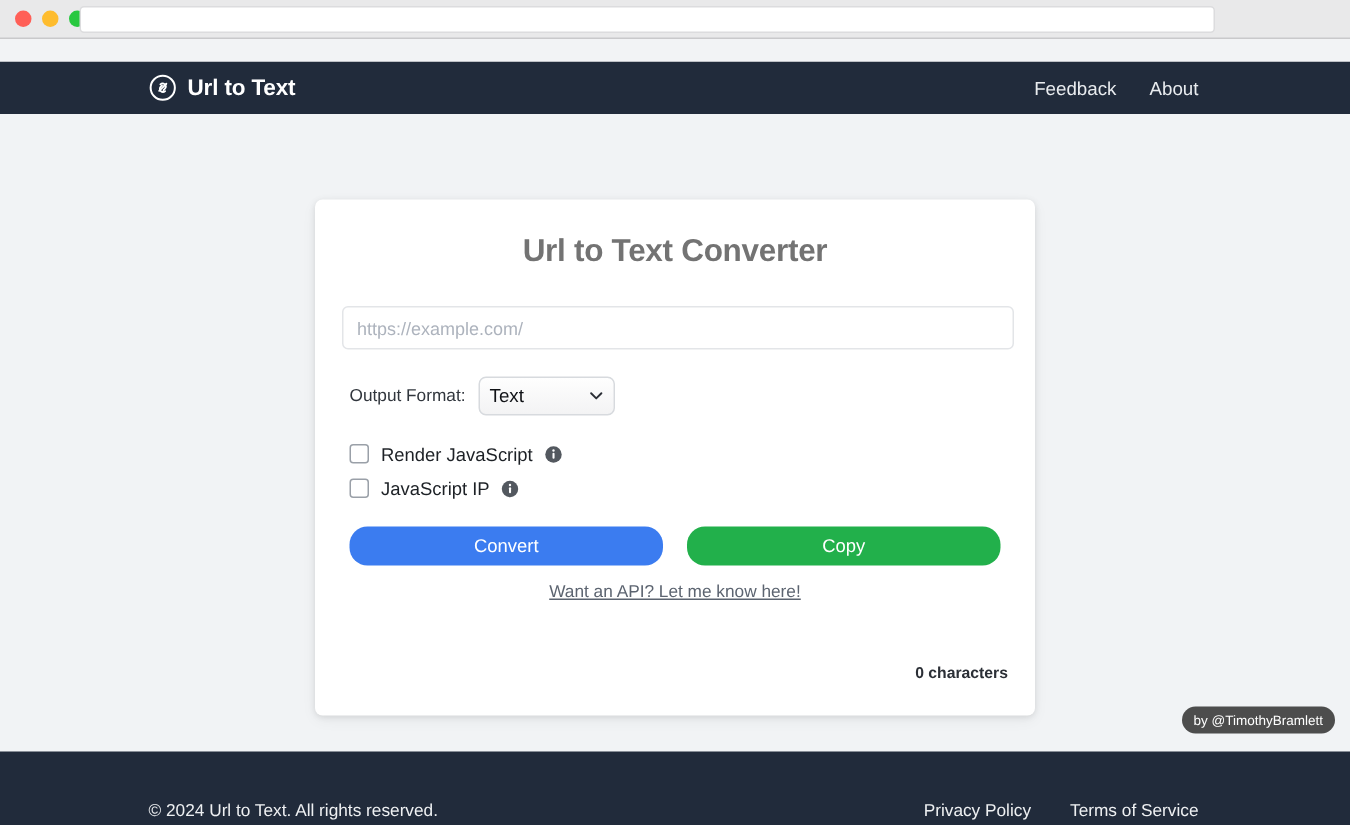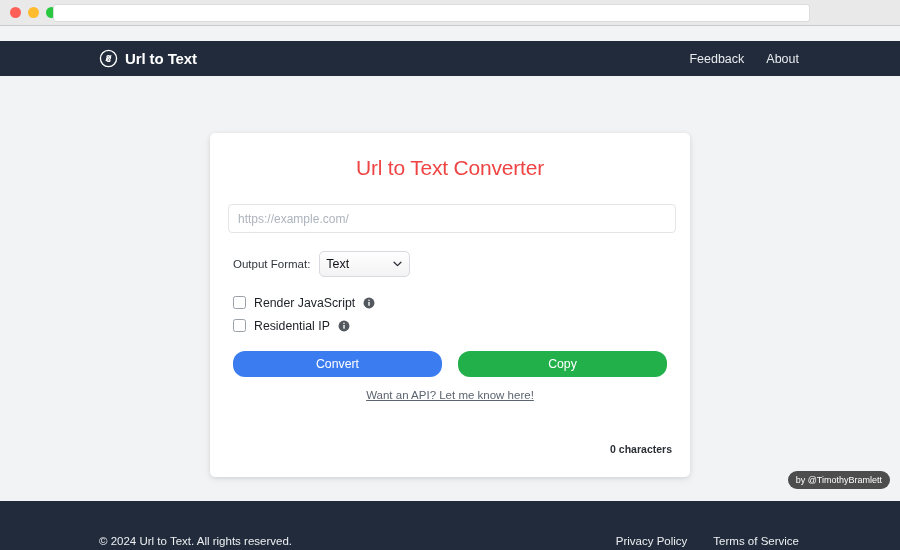--- a/index.html
+++ b/index.html
@@ -86,22 +86,22 @@
     background: #ffffff;
     border-radius: 5px;
     box-shadow: 0 1px 4px rgba(0,0,0,0.10), 0 3px 10px rgba(0,0,0,0.05);
     padding: 0 18px;
   }
   .card-title {
     margin: 0;
     padding-top: 23px;
     text-align: center;
     font-size: 21px;
-    font-weight: normal;
-    color: #ef4444;
+    font-weight: bold;
+    color: #737373;
     letter-spacing: -0.2px;
   }
   .url-input {
     display: block;
     width: 448px;
     height: 29px;
     margin: 24px auto 0;
     border: 1px solid #e3e5e8;
     border-radius: 4px;
     padding: 0 9px;
@@ -314,21 +314,21 @@
           <span class="cbox-label">Render JavaScript</span>
           <svg class="info-icon" viewBox="0 0 16 16">
             <circle cx="8" cy="8" r="7.3" fill="#53585f"></circle>
             <circle cx="8" cy="4.4" r="1.05" fill="#ffffff"></circle>
             <rect x="7.1" y="6.4" width="1.85" height="5.4" rx="0.9" fill="#ffffff"></rect>
           </svg>
         </div>
 
         <div class="checkbox-row">
           <span class="cbox"></span>
-          <span class="cbox-label">Residential IP</span>
+          <span class="cbox-label">JavaScript IP</span>
           <svg class="info-icon" viewBox="0 0 16 16">
             <circle cx="8" cy="8" r="7.3" fill="#53585f"></circle>
             <circle cx="8" cy="4.4" r="1.05" fill="#ffffff"></circle>
             <rect x="7.1" y="6.4" width="1.85" height="5.4" rx="0.9" fill="#ffffff"></rect>
           </svg>
         </div>
 
       </div>
 
       <div class="button-row">

